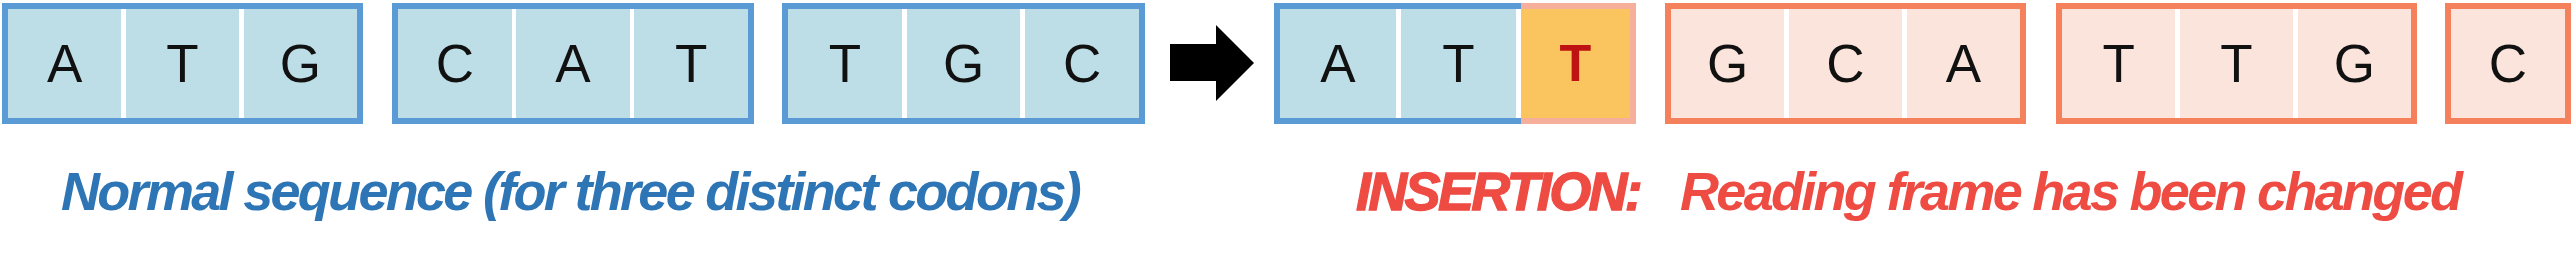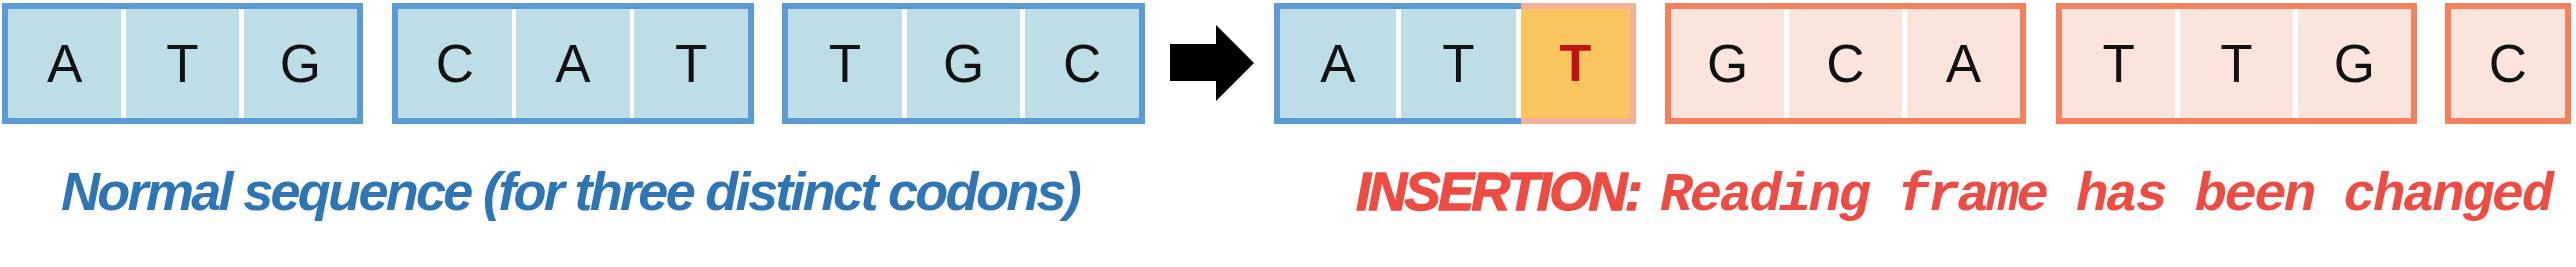--- a/index.html
+++ b/index.html
@@ -72,21 +72,21 @@
   }
   
   .caption{
     position:absolute;top:160px;
     font-size:54px;font-style:italic;font-weight:700;
     letter-spacing:-2.7px;white-space:nowrap;line-height:1.15;
   }
   .caption.blue{left:41px;color:var(--caption-blue);margin-left:20px;}
   .caption.red{left:1356px;color:var(--caption-red);}
   .caption-label{-webkit-text-stroke:1.3px currentColor;}
-  .caption-rest{margin-left:20px;font-family:Liberation Mono, monospace;}
+  .caption-rest{margin-left:40px;}
 </style>
 </head>
 <body>
 
 <div id="stage">
 
   <div class="box" style="left:2px;width:361px">
     <div class="cell">
         <span class="base">A</span>
       </div>

